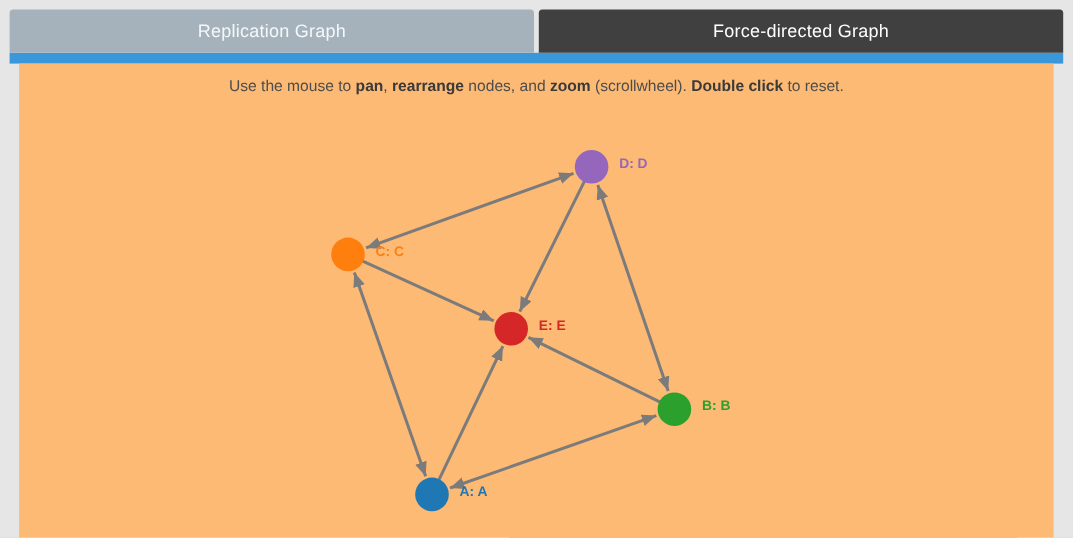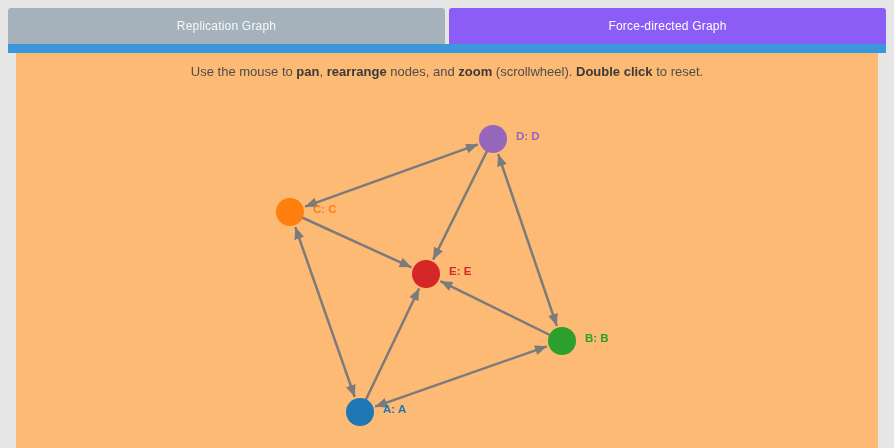--- a/index.html
+++ b/index.html
@@ -16,28 +16,28 @@
     margin: 8px 8px 0 8px;
     height: 36px;
   }
   .tab {
     flex: 1;
     display: flex;
     align-items: center;
     justify-content: center;
     background: #a5b2bc;
     color: #f5f8fa;
-    font-size: 12px;
+    font-size: 15px;
     letter-spacing: 0.2px;
     border-radius: 3px 3px 0 0;
     cursor: pointer;
     user-select: none;
   }
   .tab.active {
-    background: #8b5cf6;
+    background: #404040;
     color: #ffffff;
   }
   .bluebar {
     height: 9px;
     background: #3a97da;
     margin: 0 8px;
   }
   .content {
     position: relative;
     margin: 0 16px;

